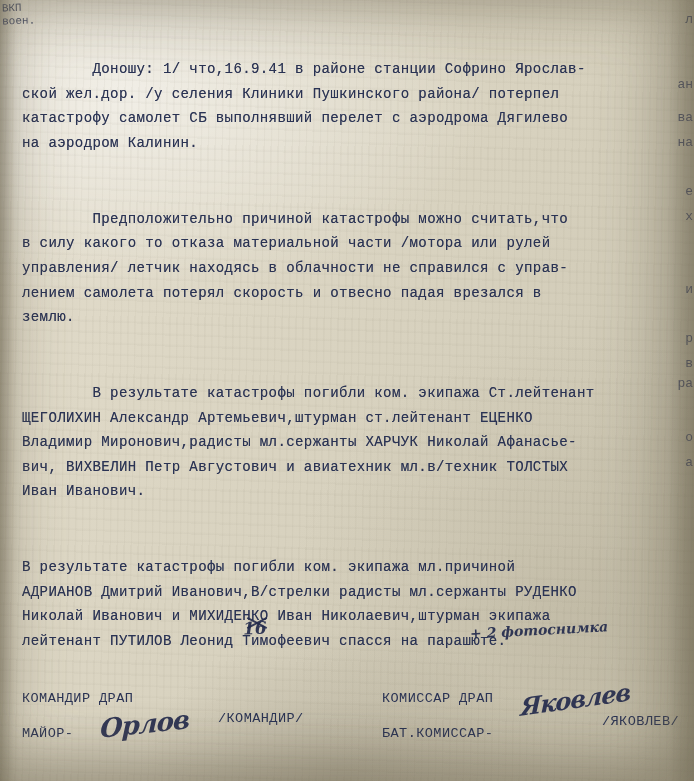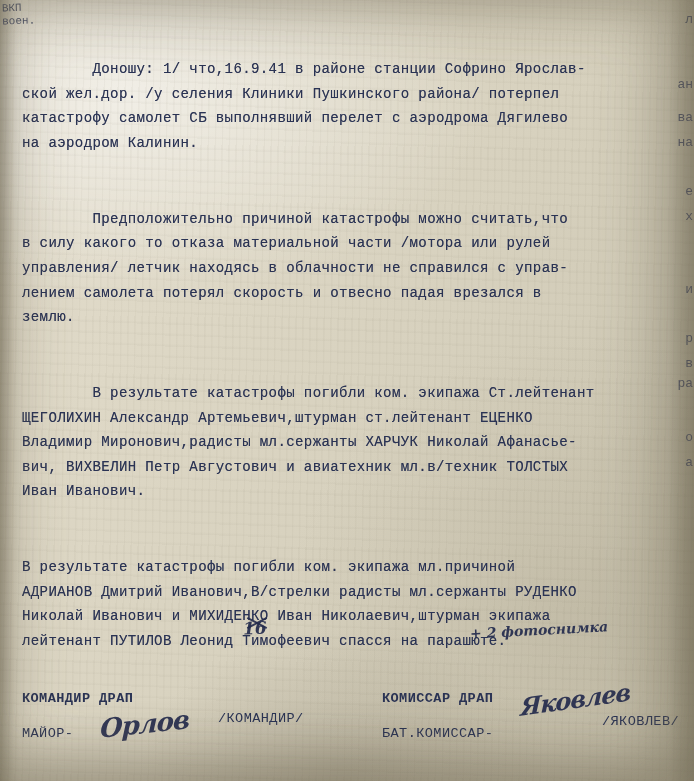--- a/index.html
+++ b/index.html
@@ -113,21 +113,21 @@
     right: 14px;
     bottom: 10px;
     height: 80px;
     color: #2a3354;
     font-family: "Liberation Mono", monospace;
     font-size: 13.6px;
     letter-spacing: 0.4px;
   }
   .sig-left { position: absolute; left: 0; top: 0; width: 330px; }
   .sig-right { position: absolute; left: 360px; top: 0; width: 330px; }
-  .sig-row1 { display:block;font-weight:bold; }
+  .sig-row1 { display:block; }
   .sig-row2 { display:block; margin-top: 20px; }
 
   
   .scrawl {
     position: absolute;
     color: #252c4e;
     font-family: "DejaVu Serif", serif;
     font-style: italic;
     font-weight: bold;
     opacity: 0.92;

